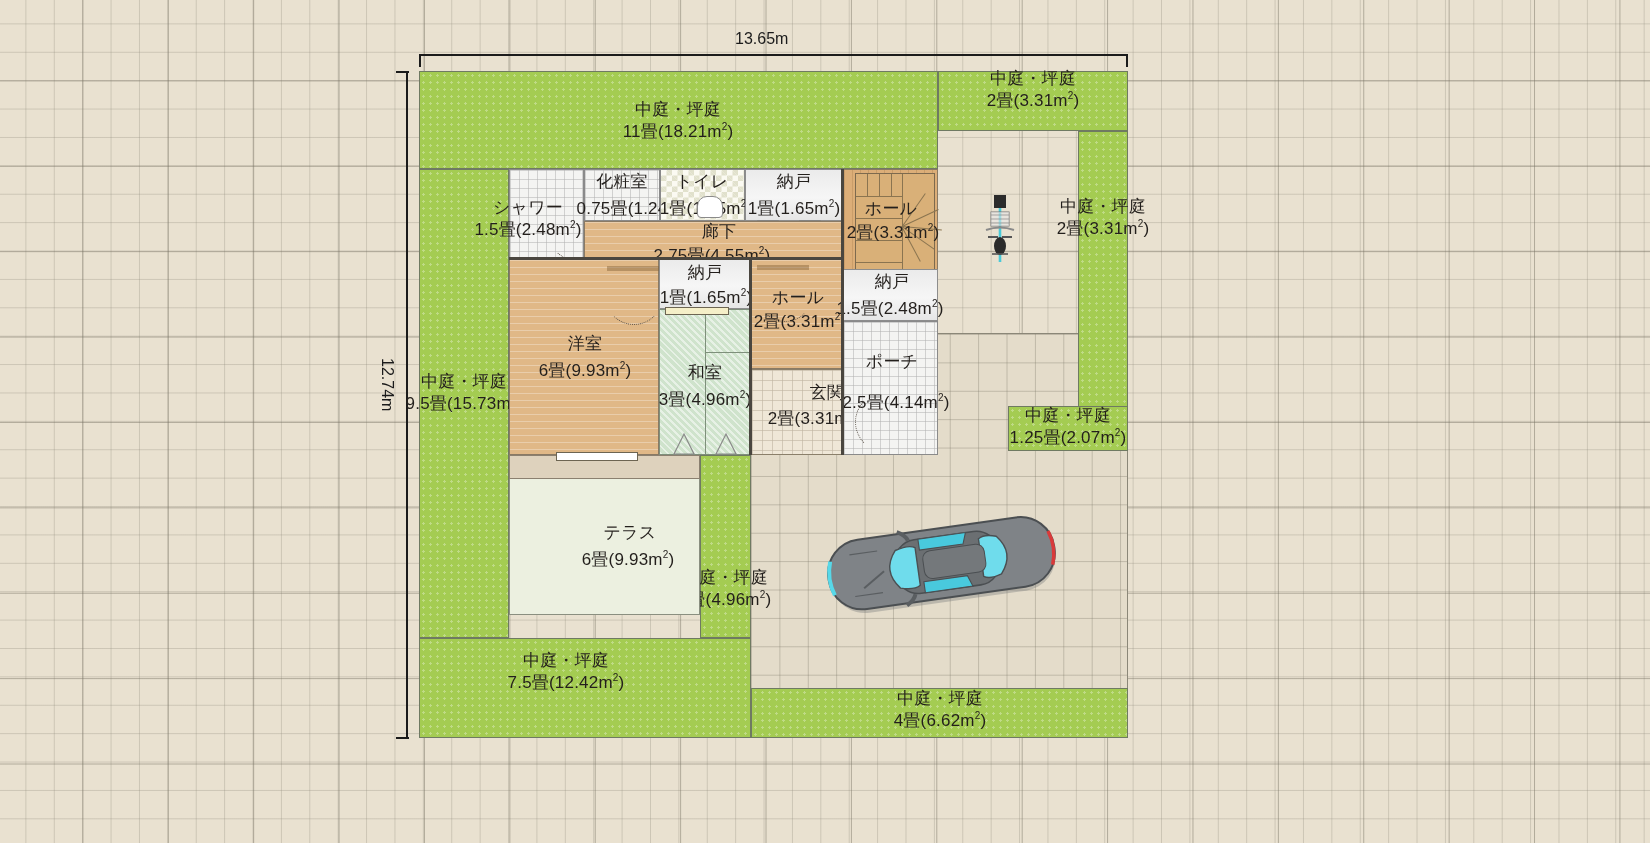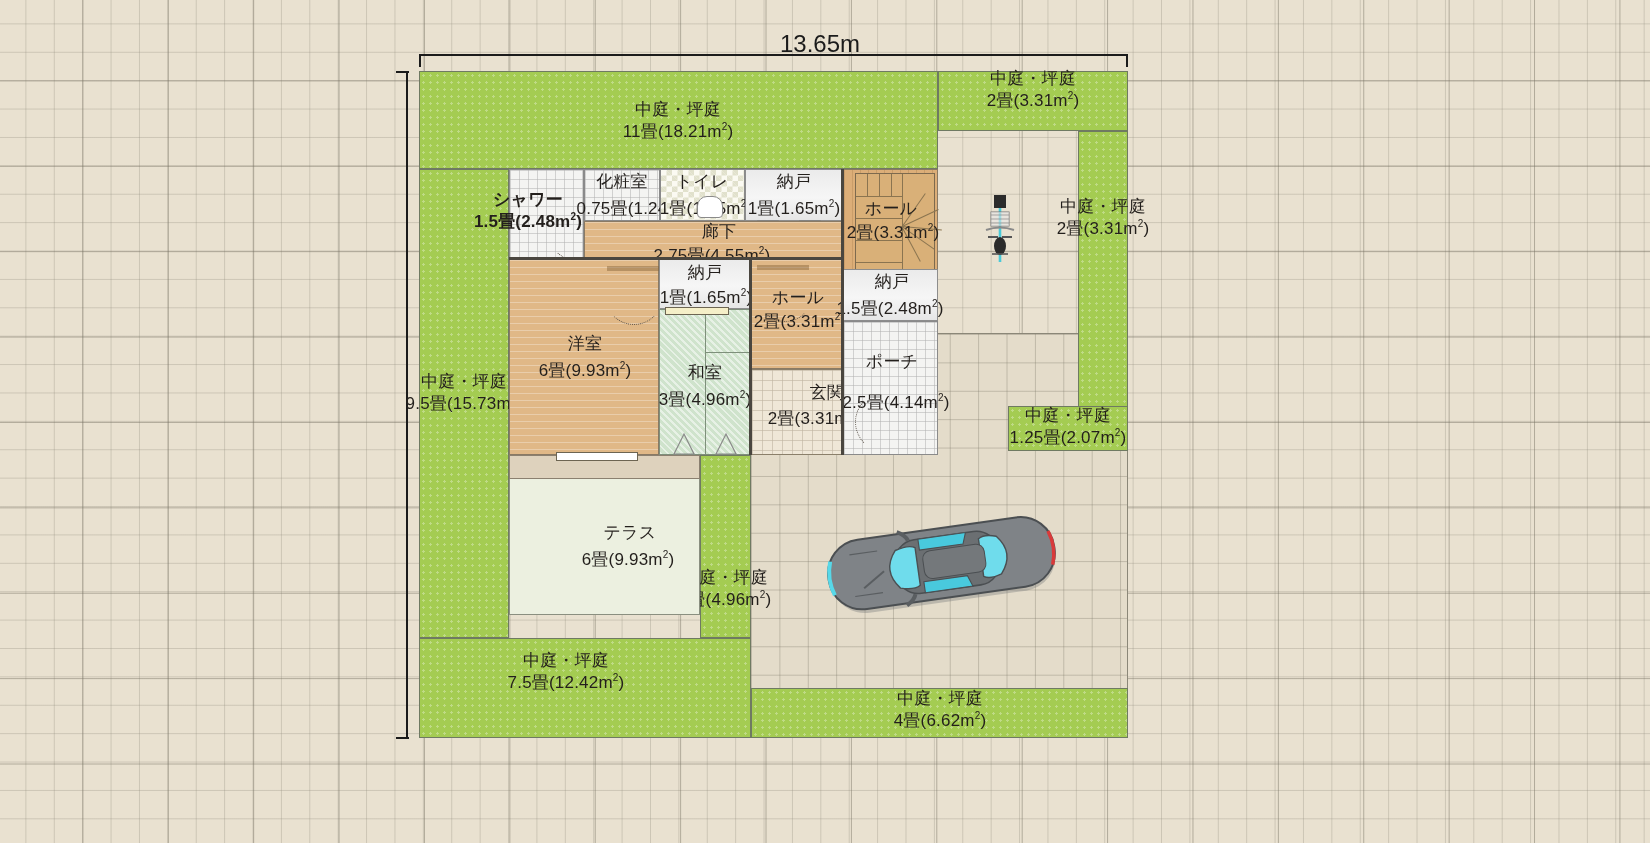--- a/index.html
+++ b/index.html
@@ -107,21 +107,21 @@
     white-space:nowrap;
     pointer-events:none;
     letter-spacing:.2px;
   }
   .lbl .n{display:block;}
   .lbl .a{display:block;}
   .sup{font-size:10px;vertical-align:super;}
 
   
   .dimline{position:absolute;background:#1b1b1b;}
-  .dimtxt{position:absolute;font-size:24px;color:#1b1b1b;white-space:nowrap;margin-left:45px;}
+  .dimtxt{position:absolute;font-size:16px;color:#1b1b1b;white-space:nowrap;}
   .vert{writing-mode:vertical-rl;}
 
   
   .wall{position:absolute;background:#4a463f;}
 
   
   .stair-box{position:absolute;box-sizing:border-box;
      background-color:#d9b078;
      border:1.2px solid #7d6a4e;}
   .stair-step{position:absolute;background:#8a7450;}
@@ -197,21 +197,21 @@
 
   <div class="reg garden" style="left:1008px;top:406px;width:120px;height:45px;"></div>
   <div class="lbl" style="left:968px;top:406px;width:200px;">
     <span class="n">中庭・坪庭</span>
     <span class="a">1.25畳(2.07m<span class="sup">2</span>)</span>
   </div>
 
   <div class="reg floor-tile" style="left:509px;top:169px;width:75px;height:90px;"></div>
   <div class="arc" style="left:548px;top:200px;width:60px;height:60px;
               border-top-color:transparent;border-right-color:transparent;border-left-color:transparent;"></div>
-  <div class="lbl" style="left:443px;top:190px;width:170px;font-weight:bold;">
+  <div class="lbl" style="left:443px;top:198px;width:170px;">
     <span class="n">シャワー</span>
     <span class="a">1.5畳(2.48m<span class="sup">2</span>)</span>
   </div>
 
   <div class="reg floor-tile" style="left:584px;top:169px;width:76px;height:52px;"></div>
   <div class="lbl" style="left:557px;top:172px;width:130px;">
     <span class="n">化粧室</span>
   </div>
   <div class="lbl" style="left:545px;top:198px;width:180px;">
     <span class="a">0.75畳(1.24m<span class="sup">2</span>)</span>

